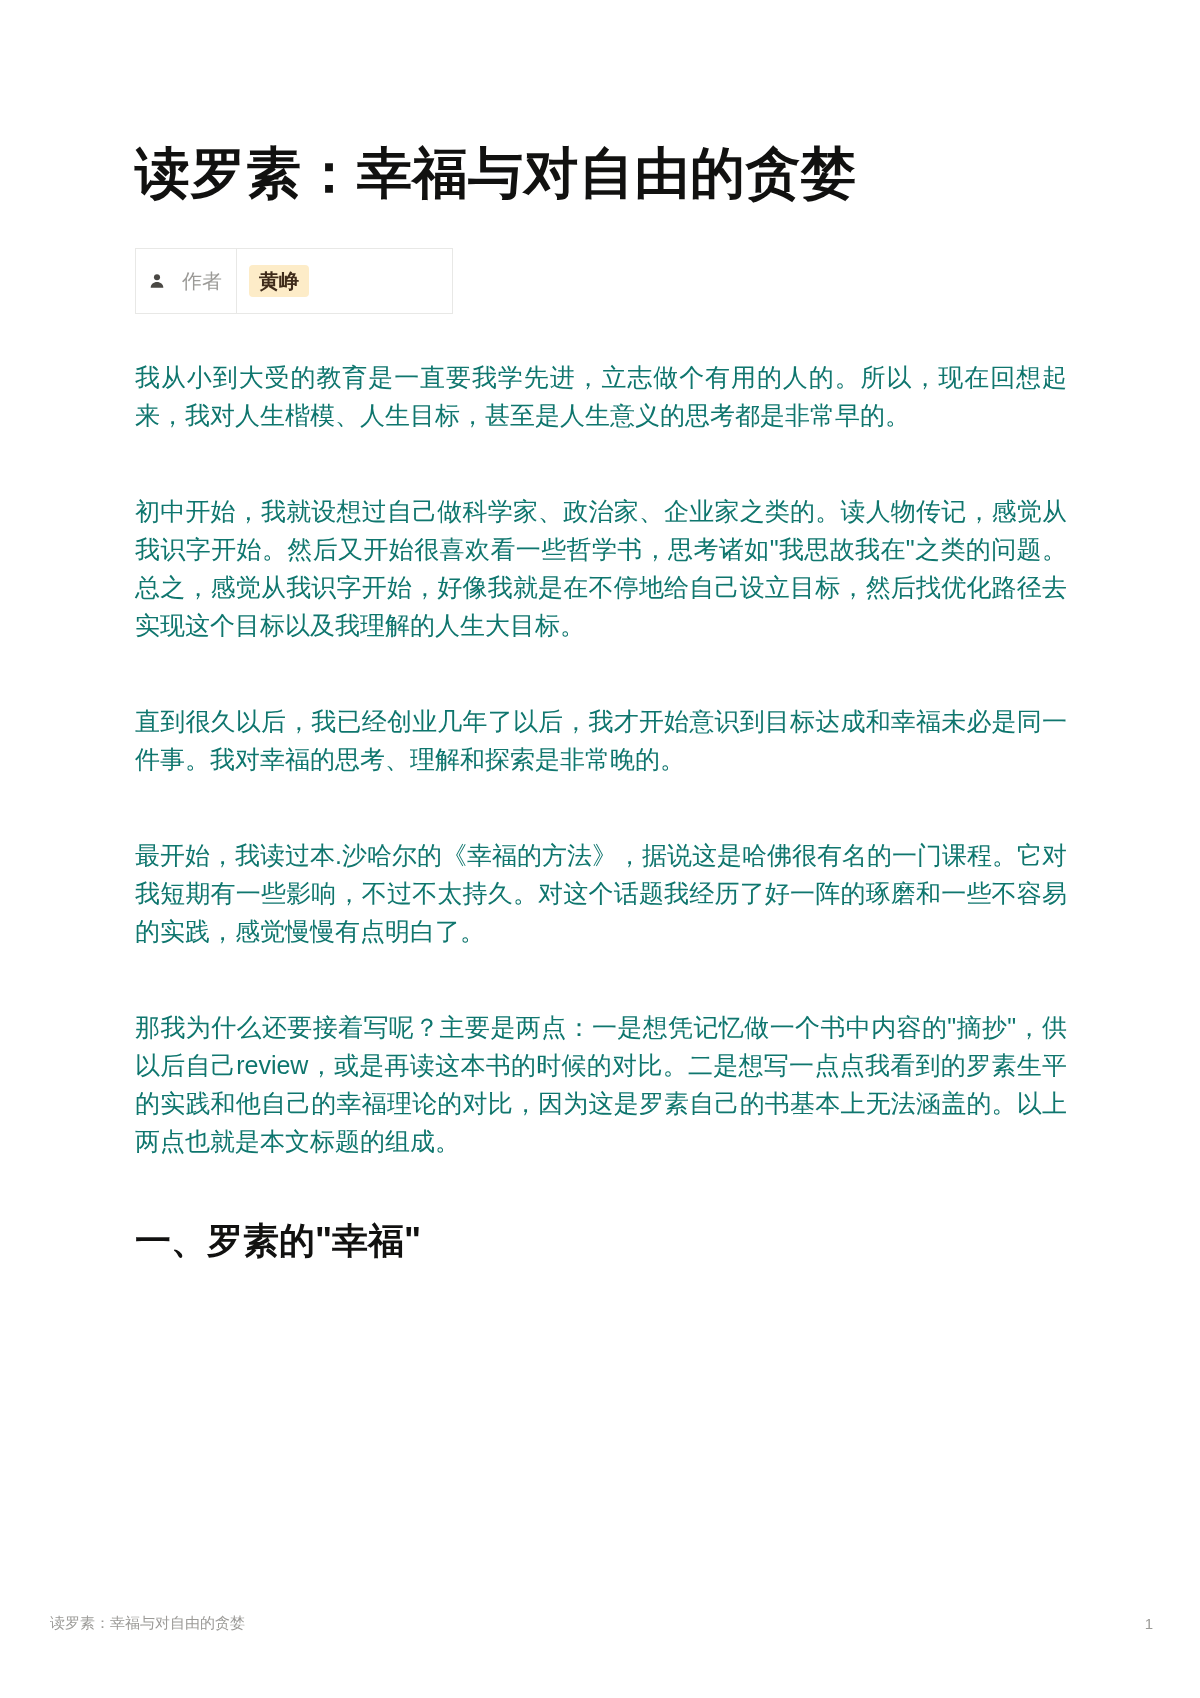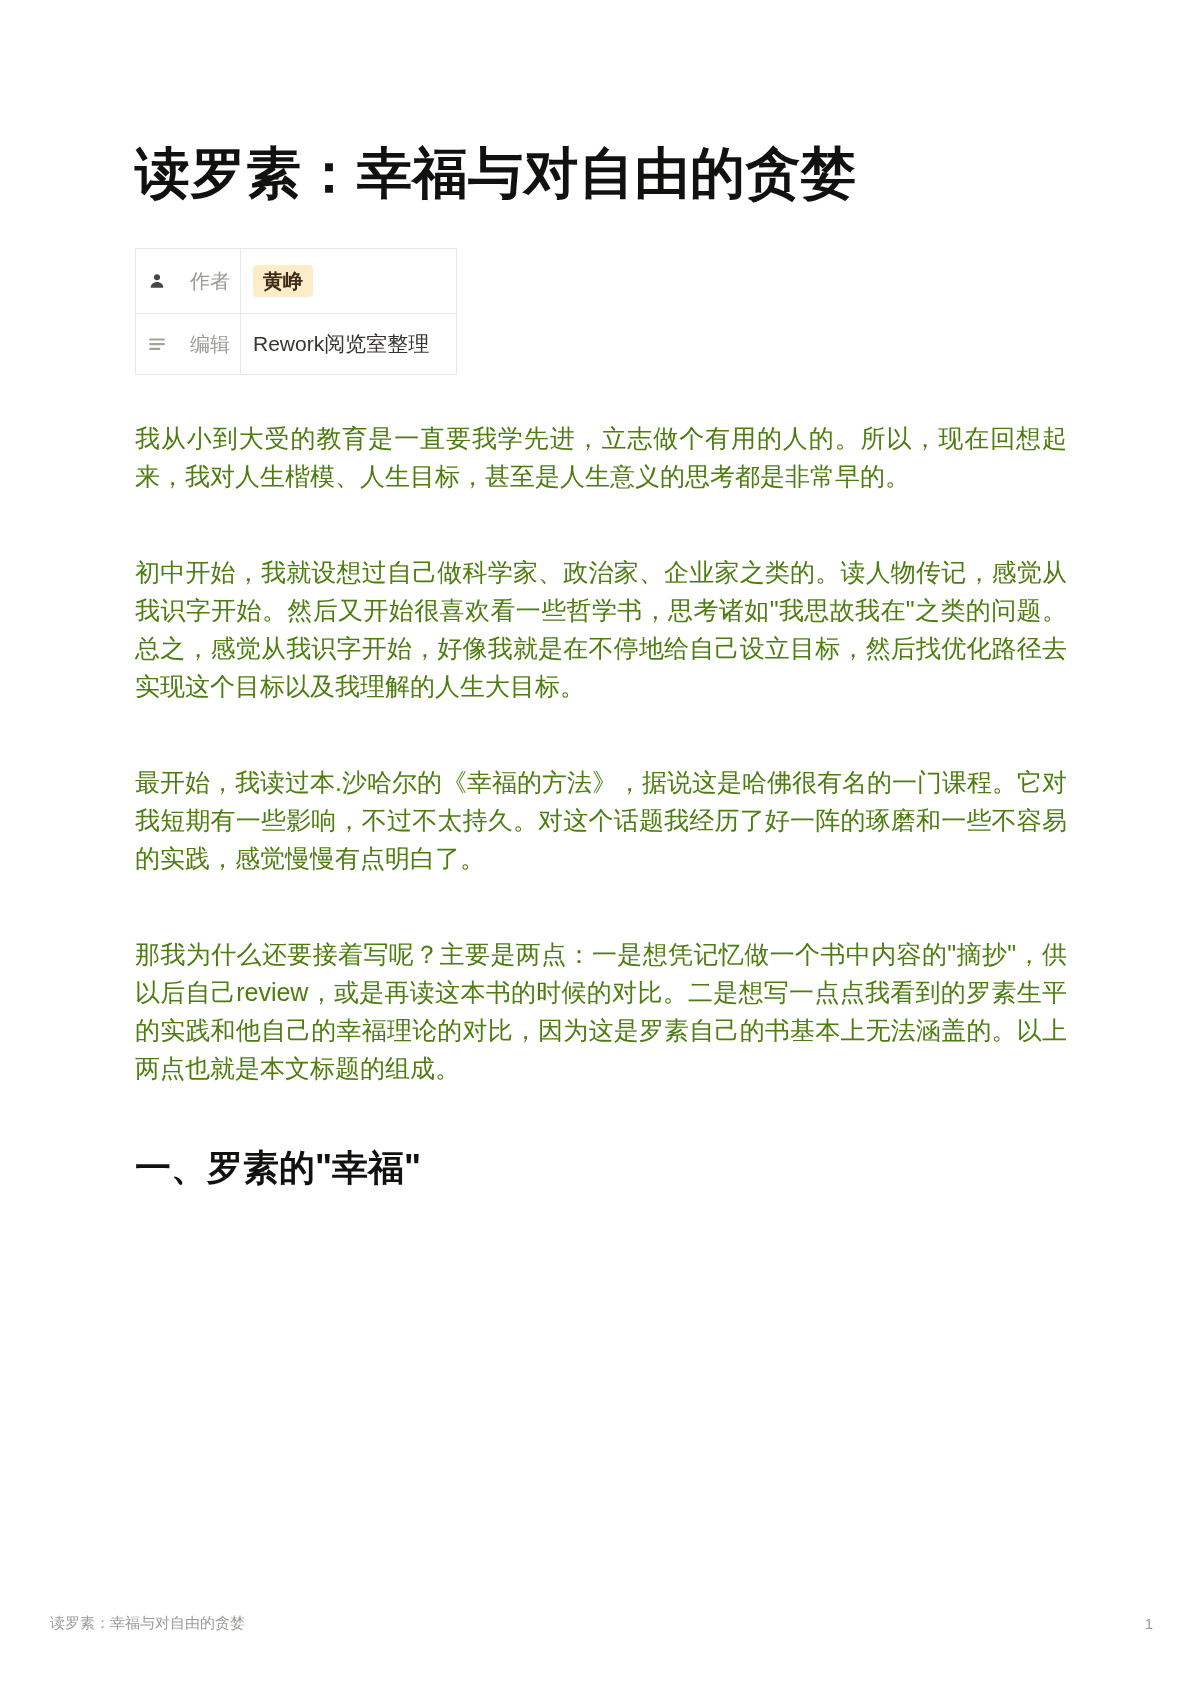--- a/index.html
+++ b/index.html
@@ -39,21 +39,21 @@
     width: 101px;
     padding: 0 10px 0 12px;
   }
   td.prop-value-cell {
     width: 216px;
     padding: 16px 12px;
   }
   .prop-label {
     display: flex;
     align-items: center;
-    gap: 24px;
+    gap: 16px;
     color: #9b9a97;
     font-size: 20px;
     white-space: nowrap;
   }
   .prop-label svg { flex: 0 0 auto; }
   .badge {
     display: inline-block;
     background: #fdecc8;
     color: #402c1b;
     font-size: 20px;
@@ -65,21 +65,21 @@
   .prop-value-text {
     font-size: 21px;
     font-weight: 500;
     color: #37352f;
     white-space: nowrap;
   }
   p.para {
     font-size: 25px;
     line-height: 38px;
     margin: 0 0 58px 0;
-    color: #4d7c0f;
+    color: #0f766e;
     text-align: justify;
     text-justify: inter-ideograph;
     word-break: break-word;
   }
   h2.section-heading {
     font-size: 36px;
     line-height: 46px;
     font-weight: 700;
     color: #111110;
     margin: 0;
@@ -114,42 +114,26 @@
                 <path d="M2.4 14c0-3.1 2.5-5.1 5.6-5.1s5.6 2 5.6 5.1z"></path>
               </svg>
             </span>
             <span>作者</span>
           </span>
         </td>
         <td class="prop-value-cell">
           <span class="badge">黄峥</span>
         </td>
       </tr>
-      <tr>
-        <td class="prop-label-cell">
-          <span class="prop-label">
-            <span style="display:inline-flex;">
-              <svg width="18" height="18" viewBox="0 0 16 16" fill="#a5a29c" xmlns="http://www.w3.org/2000/svg">
-                <rect x="1" y="3" width="14" height="1.9" rx="0.9"></rect>
-                <rect x="1" y="7.2" width="14" height="1.9" rx="0.9"></rect>
-                <rect x="1" y="11.4" width="10" height="1.9" rx="0.9"></rect>
-              </svg>
-            </span>
-            <span>编辑</span>
-          </span>
-        </td>
-        <td class="prop-value-cell">
-          <span class="prop-value-text">Rework阅览室整理</span>
-        </td>
-      </tr>
     </tbody>
   </table>
 
   <p class="para">我从小到大受的教育是一直要我学先进，立志做个有用的人的。所以，现在回想起来，我对人生楷模、人生目标，甚至是人生意义的思考都是非常早的。</p>
   <p class="para">初中开始，我就设想过自己做科学家、政治家、企业家之类的。读人物传记，感觉从我识字开始。然后又开始很喜欢看一些哲学书，思考诸如"我思故我在"之类的问题。总之，感觉从我识字开始，好像我就是在不停地给自己设立目标，然后找优化路径去实现这个目标以及我理解的人生大目标。</p>
+  <p class="para">直到很久以后，我已经创业几年了以后，我才开始意识到目标达成和幸福未必是同一件事。我对幸福的思考、理解和探索是非常晚的。</p>
   <p class="para">最开始，我读过本.沙哈尔的《幸福的方法》，据说这是哈佛很有名的一门课程。它对我短期有一些影响，不过不太持久。对这个话题我经历了好一阵的琢磨和一些不容易的实践，感觉慢慢有点明白了。</p>
   <p class="para">那我为什么还要接着写呢？主要是两点：一是想凭记忆做一个书中内容的"摘抄"，供以后自己review，或是再读这本书的时候的对比。二是想写一点点我看到的罗素生平的实践和他自己的幸福理论的对比，因为这是罗素自己的书基本上无法涵盖的。以上两点也就是本文标题的组成。</p>
 
   <h2 class="section-heading">一、罗素的"幸福"</h2>
 
 </div>
 
 <div class="page-footer">
   <span>读罗素：幸福与对自由的贪婪</span>
   <span>1</span>

